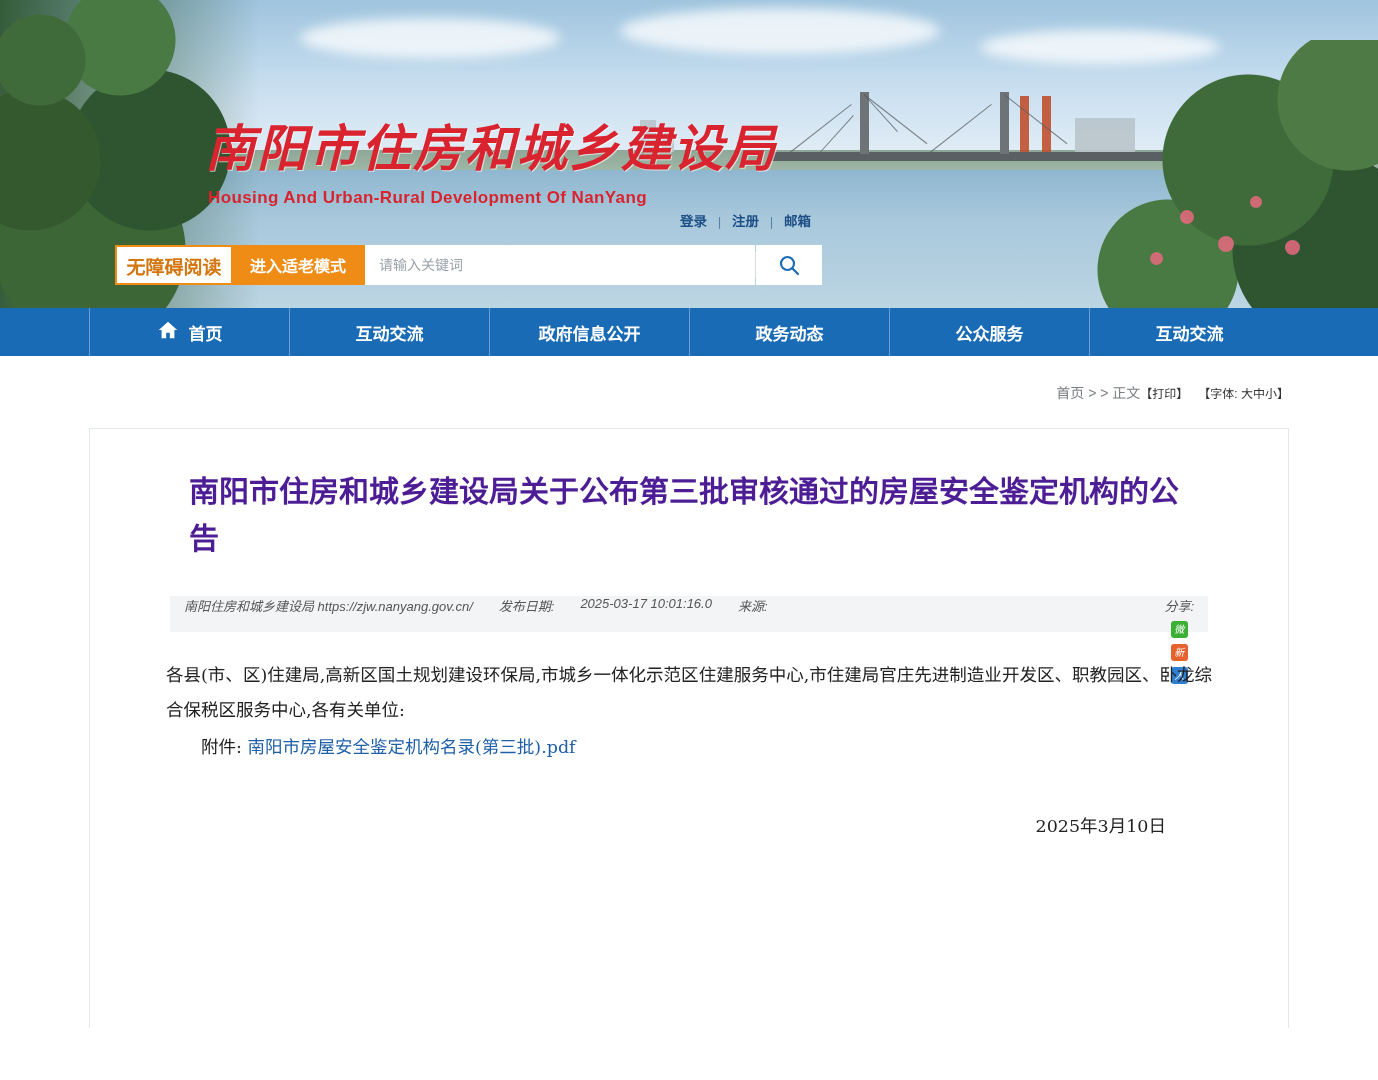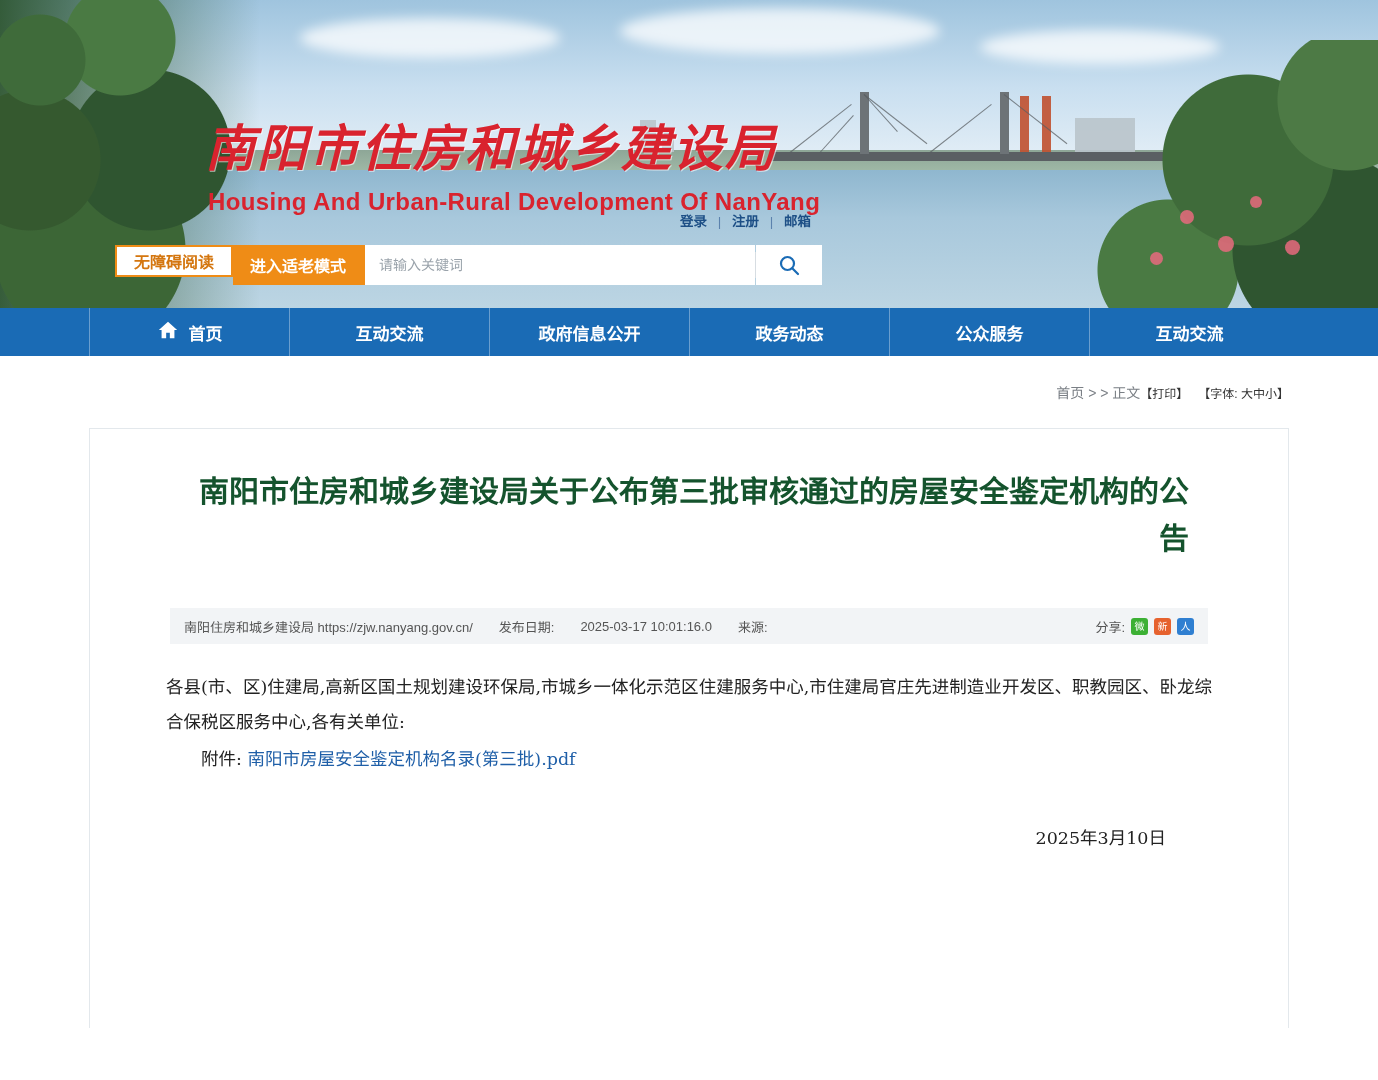--- a/index.html
+++ b/index.html
@@ -81,41 +81,41 @@
     font-weight: bold;
     color: #d9232e;
     letter-spacing: 2px;
     text-shadow: 1px 1px 0 rgba(255,255,255,.6);
     white-space: nowrap;
     margin: 0;
     font-style: italic;
   }
   .banner-subtitle {
     margin: 8px 0 0 3px;
-    font-size: 24px;
+    font-size: 17px;
     font-weight: bold;
     color: #d9232e;
     letter-spacing: .4px;
     white-space: nowrap;
   }
   .top-links {
     position: absolute; left: 680px; top: 210px; z-index: 6;
     font-size: 13.5px; color: #1d4f86; font-weight: bold;
   }
   .top-links span { cursor: pointer; }
   .top-links .sep { color: #5b82ad; margin: 0 7px; font-weight: normal; }
 
   
   .searchbar {
     position: absolute; left: 115px; top: 245px; z-index: 6;
     display: flex; align-items: stretch; height: 40px;
   }
   .btn-accessible {
-    width: 118px; height: 32px; border: 2px solid #ef8c16;
-    background: #fff; color: #d4760f; font-size: 16px; font-weight: bold;
+    width: 118px; height: 40px; border: 2px solid #ef8c16;
+    background: #fff; color: #d4760f; font-size: 19px; font-weight: bold;
     display: flex; align-items: center; justify-content: center;
     cursor: pointer;
   }
   .btn-elder {
     width: 132px; height: 40px; background: #ef8c16; color: #fff;
     font-size: 16px; font-weight: bold;
     display: flex; align-items: center; justify-content: center;
     cursor: pointer; border: 2px solid #ef8c16; border-left: none;
   }
   .search-field {
@@ -158,31 +158,32 @@
   .tools span { cursor: pointer; }
 
   
   .article {
     width: 1200px; margin: 0 auto; background: #fff;
     border: 1px solid #e3e8ec; border-bottom: none;
     padding: 40px 70px 30px 70px;
     min-height: 600px;
   }
   .art-title {
-    text-align: right; color: #14532d; font-size: 30px; font-weight: bold;
-    line-height: 1.55; margin: 0 auto 46px auto; max-width: 1000px;
+    text-align: left; color: #4c1d95; font-size: 30px; font-weight: bold;
+    line-height: 1.55; margin: 0 auto 34px auto; max-width: 1000px;
     font-family: "DejaVu Sans", "Liberation Sans", sans-serif;
   }
   .meta {
-    background: #f2f4f6; height: 36px; display: flex; align-items: center;
+    background: #f2f4f6; height: 36px; display: flex; align-items: flex-start;
     font-size: 13px; color: #555; padding: 0 14px; gap: 26px;
     margin: 0 10px 26px 10px;
+    font-style: italic;
   }
   .meta .src { color: #555; }
-  .meta .share { margin-left: auto; display: flex; align-items: center; gap: 6px; }
+  .meta .share { margin-left: auto; display: flex; align-items: center; gap: 6px; flex-direction: column; }
   .share-ico {
     width: 17px; height: 17px; border-radius: 3px; display: inline-block;
     font-size: 10px; color: #fff; text-align: center; line-height: 17px; cursor: pointer;
   }
   .body-text {
     font-family: "DejaVu Serif", "Liberation Serif", serif;
     font-size: 17.5px; line-height: 2.0; color: #222; text-align: justify;
     padding: 0 6px;
   }
   .body-text p { margin: 0 0 2px 0; }

